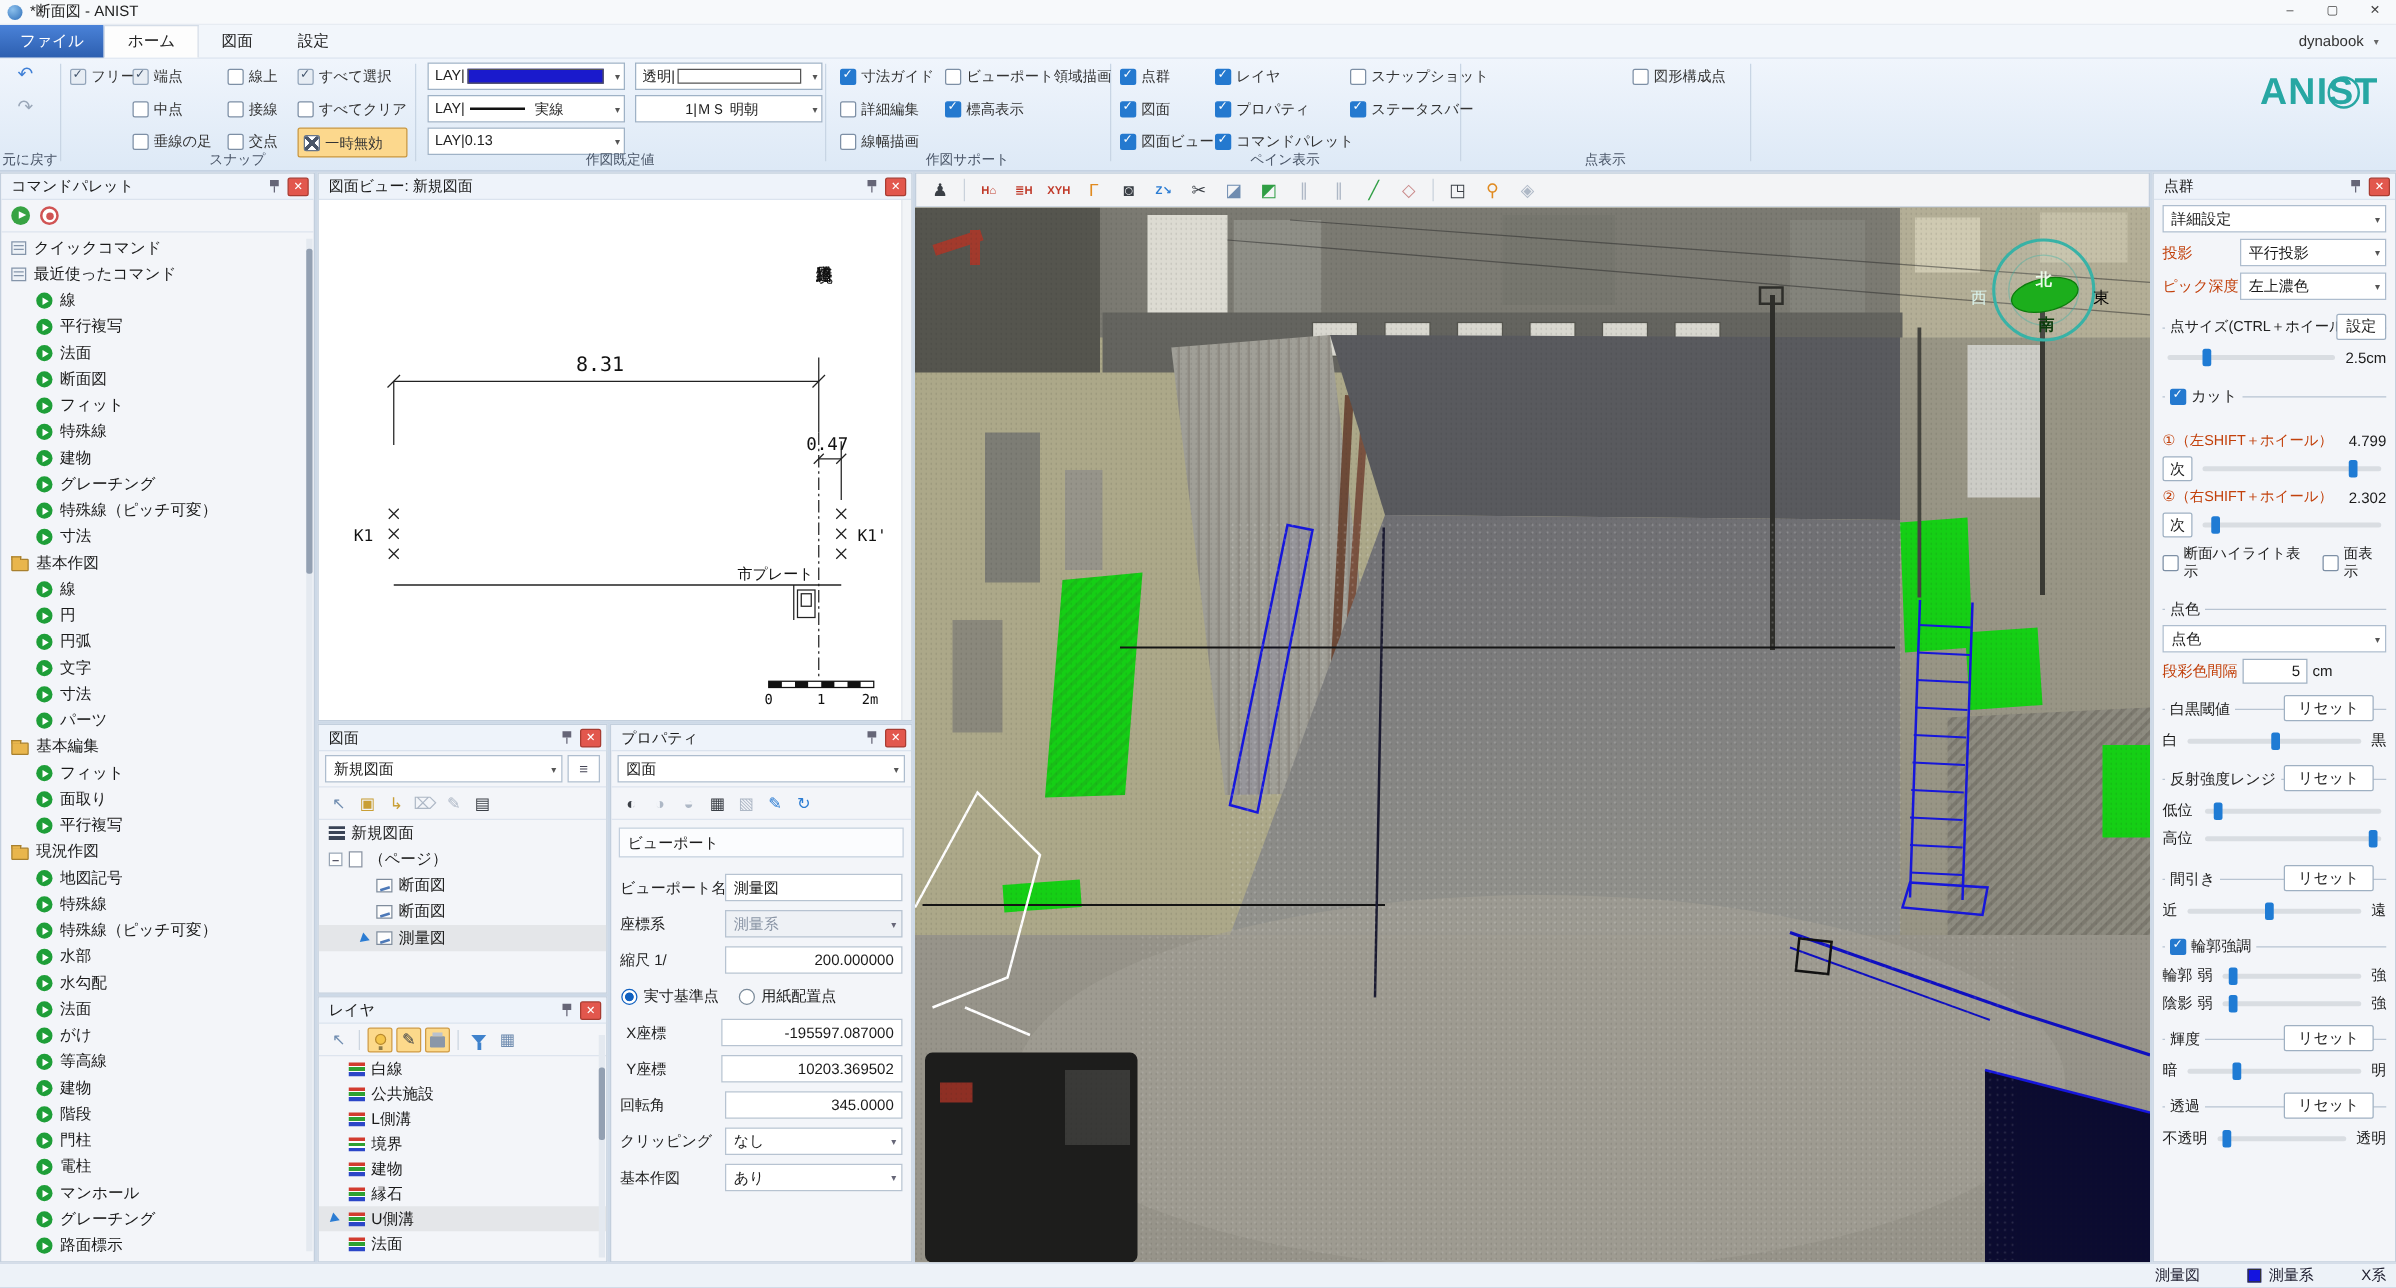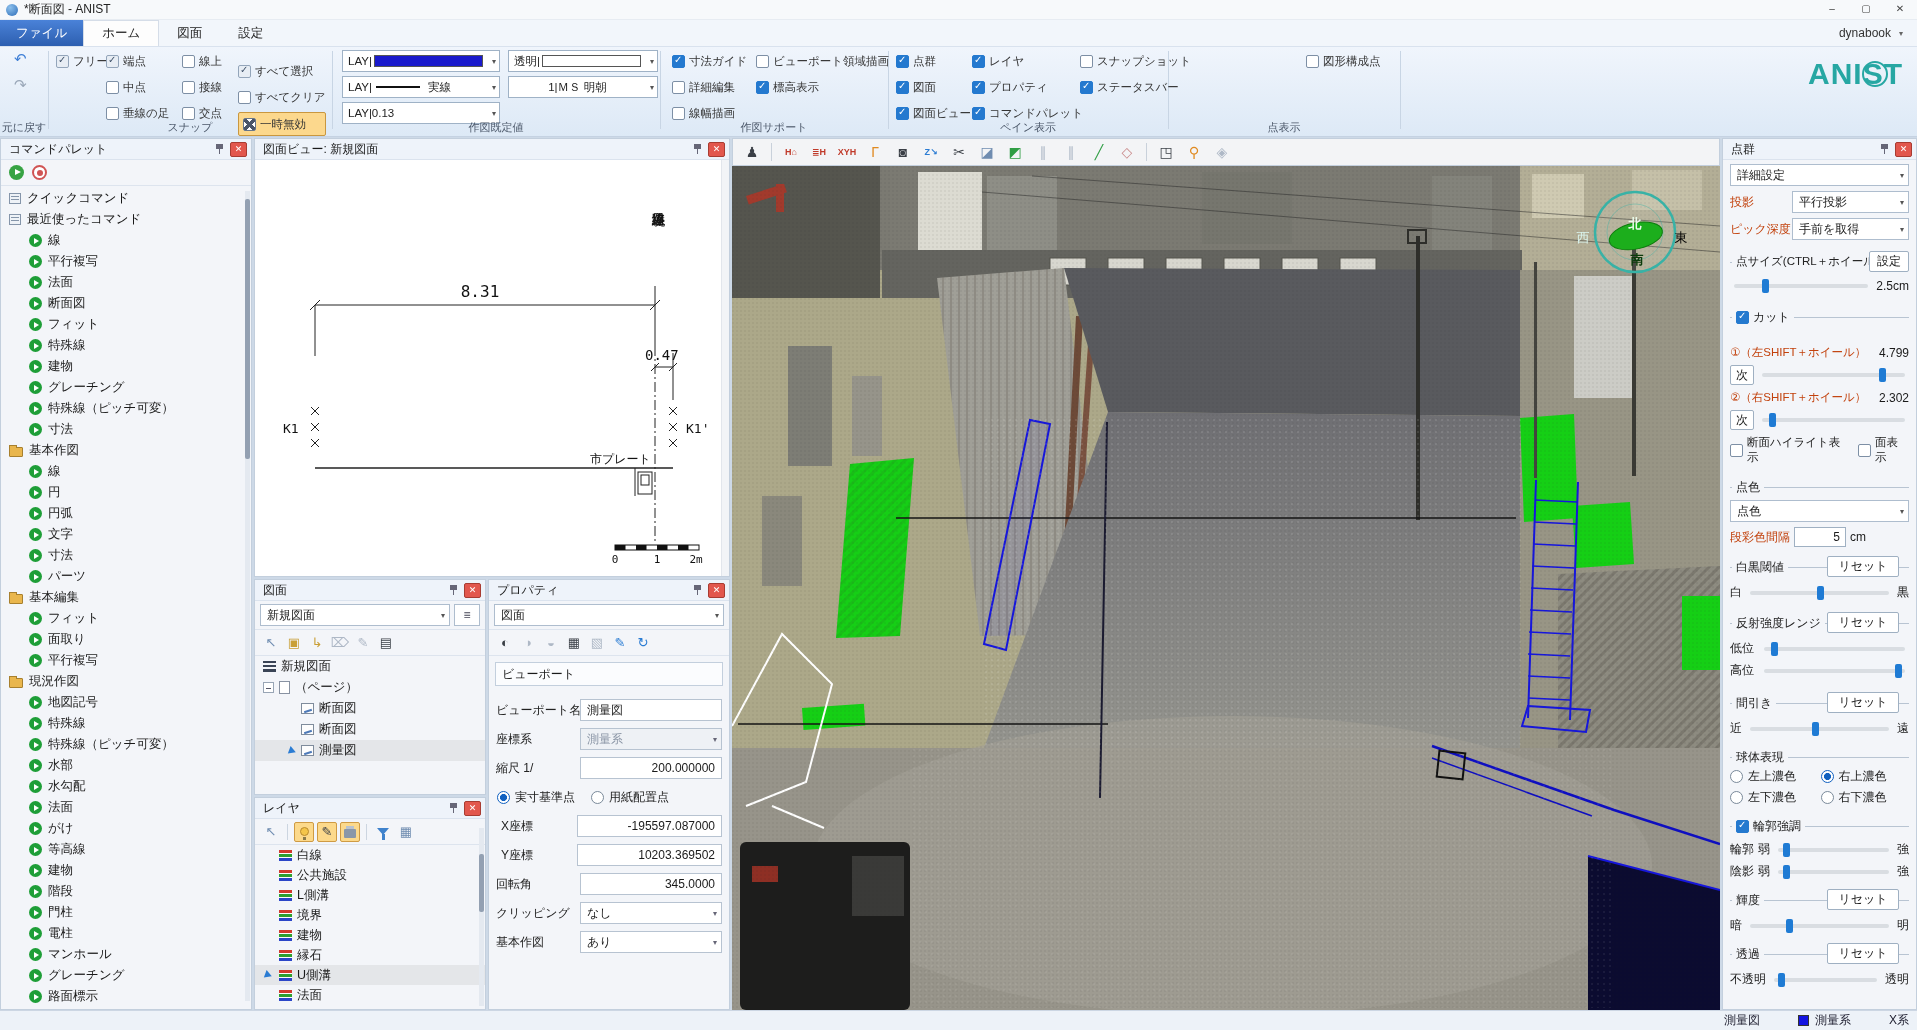--- a/index.html
+++ b/index.html
@@ -228,21 +228,21 @@
         </label>
         <label class="cbrow">
           <span class="box"></span>
           <span>接線</span>
         </label>
         <label class="cbrow">
           <span class="box"></span>
           <span>交点</span>
         </label>
       </div>
-    <div class="col snapgrp" style="left:238px;top:13px">
+    <div class="col snapgrp" style="left:238px;top:3px">
         <label class="cbrow">
           <span class="box on"></span>
           <span>すべて選択</span>
         </label>
         <label class="cbrow">
           <span class="box"></span>
           <span>すべてクリア</span>
         </label>
         <label class="cbrow hl">
           <span class="box on"></span>
@@ -949,21 +949,21 @@
         </div>
       <div class="crow">
           <span class="clab" style="width:58px">投影</span>
           <div class="combo">
             <span>平行投影</span>
           </div>
         </div>
       <div class="crow">
           <span class="clab" style="width:58px">ピック深度</span>
           <div class="combo">
-            <span>手前を取得</span>
+            <span>左上濃色</span>
           </div>
         </div>
 
       <div class="cgrp" style="margin-top:22px">
         <div class="cglab" style="font-size:11.5px">
             <span>点サイズ(CTRL＋ホイール)</span>
           </div>
         <div class="cgbtn" style="width:40px;right:0">設定</div>
         <div class="crow" style="margin-top:10px">
             <div class="sl">
@@ -1058,43 +1058,20 @@
         <div class="cgbtn">リセット</div>
         <div class="crow" style="margin-top:10px">
             <span>近</span>
             <div class="sl">
               <i style="left: 47%;"></i>
             </div>
             <span>遠</span>
           </div>
       </div>
 
-      <div class="cgrp" style="margin-top:20px">
-        <div class="cglab">
-            <span>球体表現</span>
-          </div>
-        <div class="r2x2">
-            <span class="rditem">
-              <span class="rd"></span>
-              <span>左上濃色</span>
-            </span>
-            <span class="rditem">
-              <span class="rd on"></span>
-              <span>右上濃色</span>
-            </span>
-            <span class="rditem">
-              <span class="rd"></span>
-              <span>左下濃色</span>
-            </span>
-            <span class="rditem">
-              <span class="rd"></span>
-              <span>右下濃色</span>
-            </span>
-          </div>
-      </div>
 
       <div class="cgrp" style="margin-top:20px">
         <div class="cglab">
             <span class="box on"></span>
             <span>輪郭強調</span>
           </div>
         <div class="crow" style="margin-top:8px">
             <span>輪郭</span>
             <span>弱</span>
             <div class="sl">

